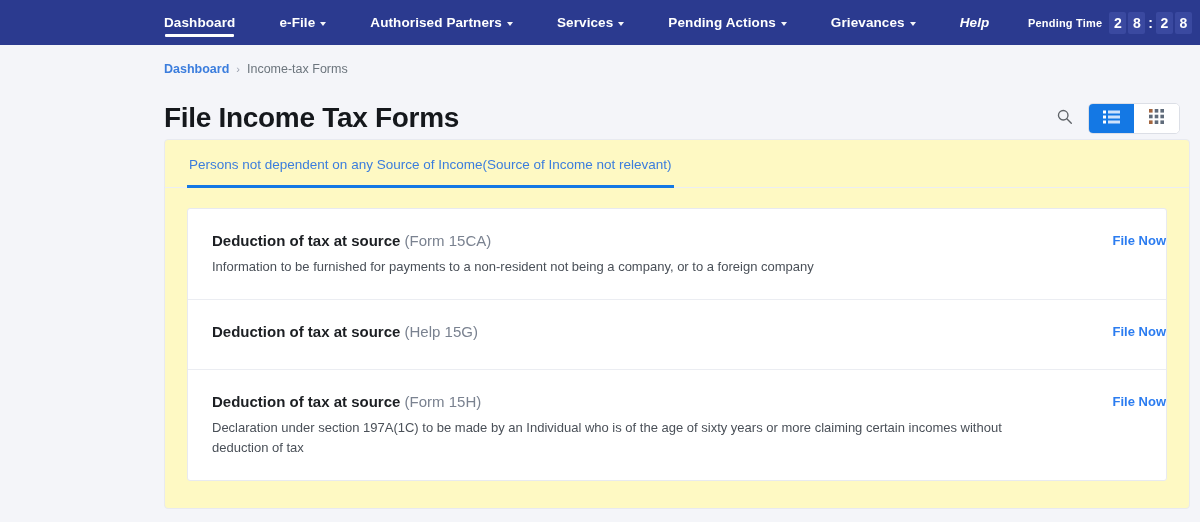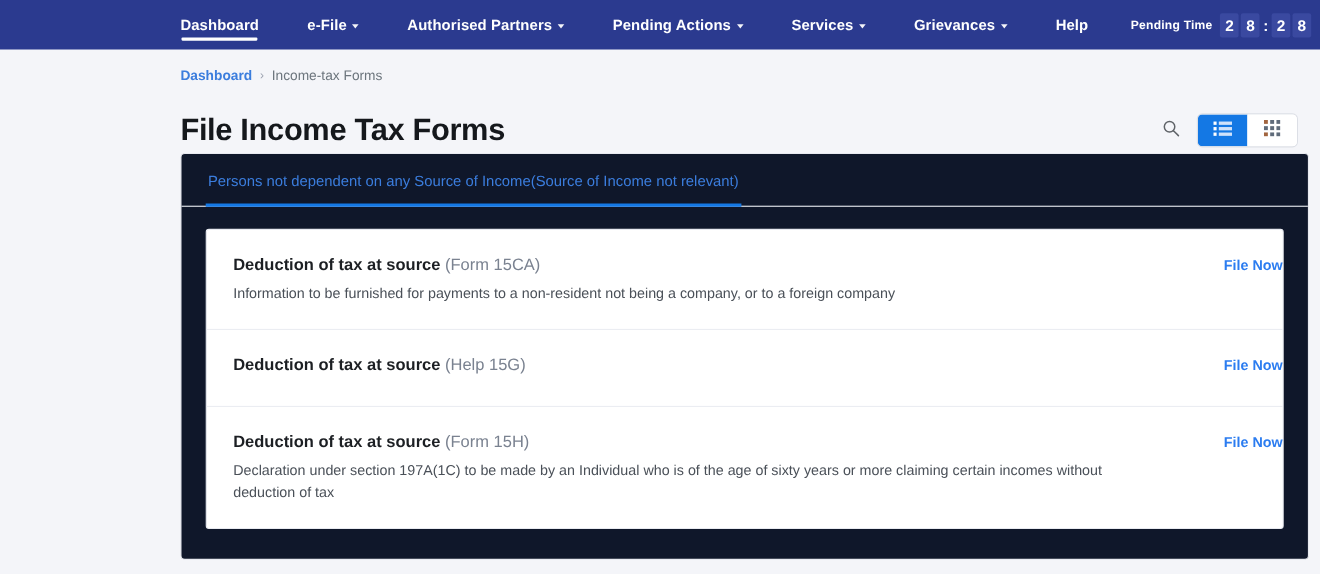--- a/index.html
+++ b/index.html
@@ -36,21 +36,21 @@
     gap: 5px;
     padding: 0 0 0 0;
     margin-right: 44px;
     color: #ffffff;
     font-size: 13.5px;
     font-weight: bold;
     letter-spacing: .1px;
     cursor: pointer;
     white-space: nowrap;
   }
-  .nav-item.help { margin-right: 38px; }
+  .nav-item.help { margin-right: 38px; font-style: italic; }
   .nav-item .caret {
     display: inline-block;
     width: 0; height: 0;
     border-left: 3.5px solid transparent;
     border-right: 3.5px solid transparent;
     border-top: 4px solid #ffffff;
     margin-top: 2px;
     opacity: .95;
   }
   .nav-item.active::after {
@@ -162,21 +162,21 @@
     background: #ffffff;
     border: none;
     padding: 0;
   }
   .toggle-btn.active { background: #1478e4; }
 
   
   .panel {
     margin-left: 164px;
     margin-right: 10px;
-    background: #0f172a;
+    background: #fef9c3;
     border: 1px solid #e8eaf0;
     border-radius: 4px;
     min-height: 370px;
   }
   .tabs {
     border-bottom: 1px solid #eceef3;
     display: flex;
     padding: 0 22px;
   }
   .tab {
@@ -247,25 +247,25 @@
       </div>
       <div class="nav-item">
         <span>e-File</span>
         <span class="caret"></span>
       </div>
       <div class="nav-item">
         <span>Authorised Partners</span>
         <span class="caret"></span>
       </div>
       <div class="nav-item">
+        <span>Services</span>
+        <span class="caret"></span>
+      </div>
+      <div class="nav-item">
         <span>Pending Actions</span>
-        <span class="caret"></span>
-      </div>
-      <div class="nav-item">
-        <span>Services</span>
         <span class="caret"></span>
       </div>
       <div class="nav-item">
         <span>Grievances</span>
         <span class="caret"></span>
       </div>
       <div class="nav-item help">
         <span>Help</span>
       </div>
     </div>

